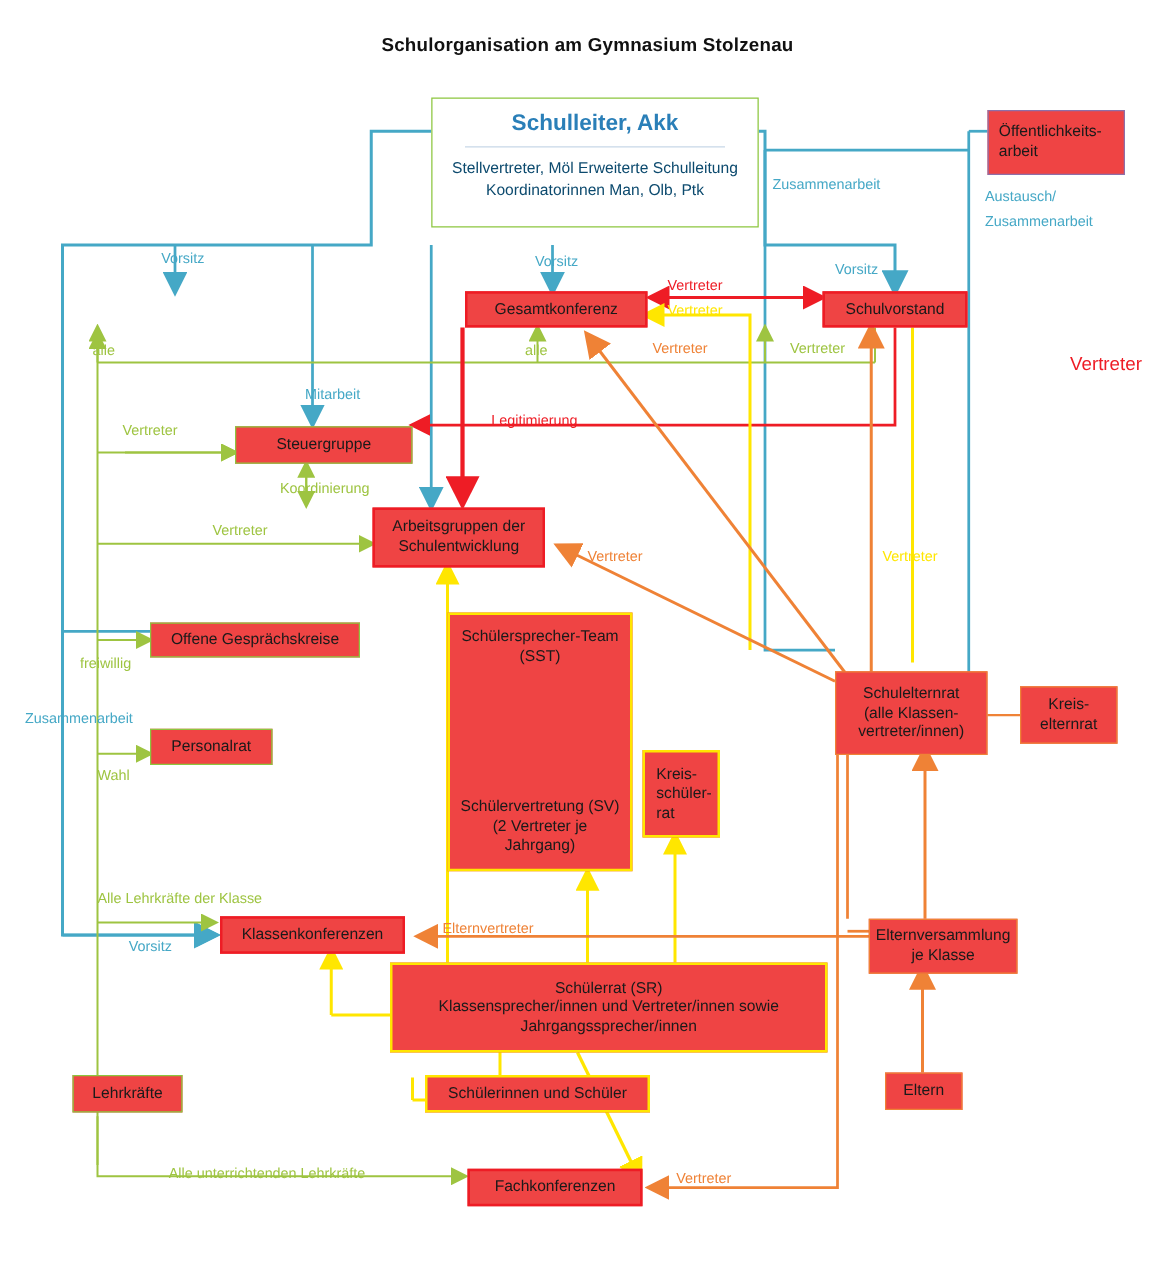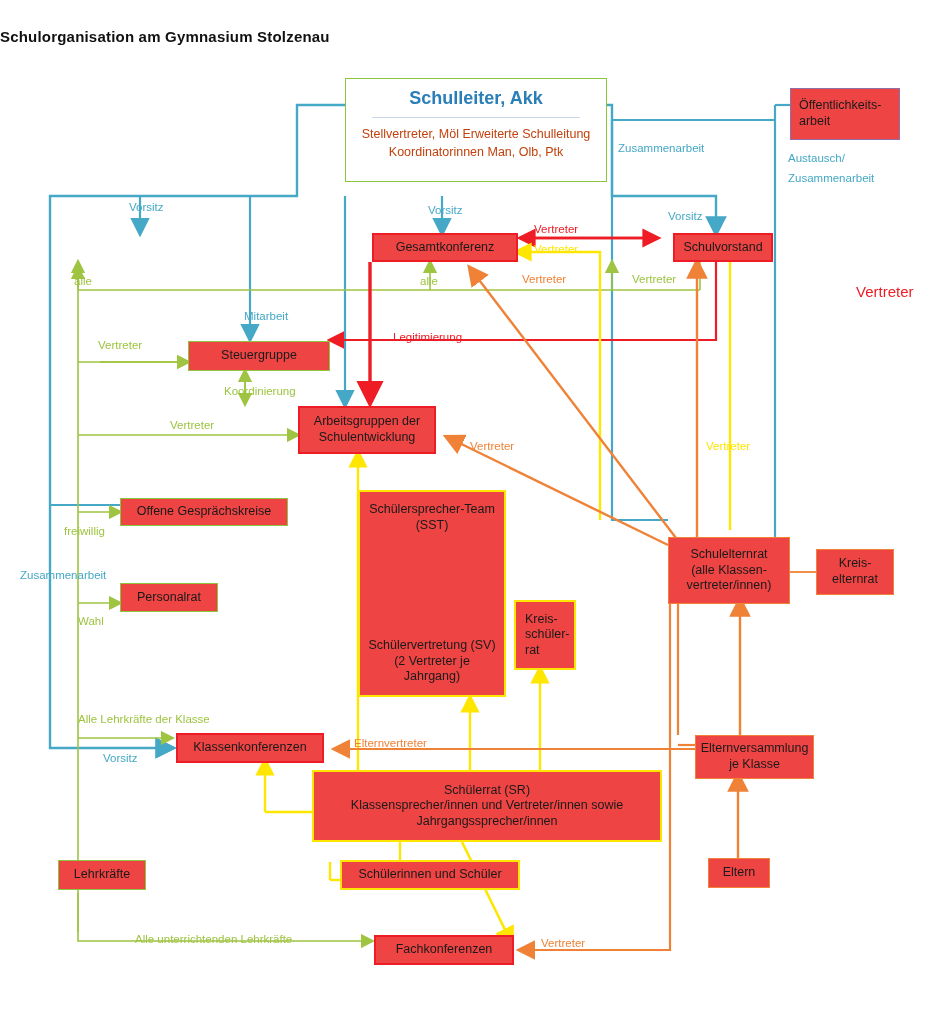--- a/index.html
+++ b/index.html
@@ -1,33 +1,33 @@
 <!DOCTYPE html>
 <html><head>
 <meta charset="utf-8">
 <style>
   html,body{margin:0;padding:0;background:#ffffff;}
   body{width:940px;height:1024px;font-family:"Liberation Sans",sans-serif;overflow:hidden;}
   #stage{position:relative;width:940px;height:1024px;}
   svg#wires{position:absolute;left:0;top:0;width:940px;height:1024px;}
-  .title{position:absolute;left:0;top:28px;width:940px;
+  .title{position:absolute;left:0;top:28px;width:940px;text-align:center;
          font-size:15px;font-weight:bold;color:#111;letter-spacing:.2px;}
   .node{position:absolute;box-sizing:border-box;background:#ef4444;
         display:flex;flex-direction:column;align-items:center;justify-content:center;
         text-align:center;color:#1a1a1a;font-size:12.5px;line-height:1.25;}
   .g{border:1.6px solid #8cc63e;}
   .r{border:2.2px solid #ee1c25;}
   .y{border:2.2px solid #ffe600;}
   .o{border:1.8px solid #ef8236;}
   .p{border:1.8px solid #8e6fa8;}
   .node .ln{display:block;}
   .head{position:absolute;box-sizing:border-box;background:#fff;border:1.6px solid #8cc63e;}
   .head .h1{color:#2a7fb8;font-weight:bold;font-size:18px;text-align:center;margin-top:9px;}
   .head .rule{height:1px;background:#c8d8e8;margin:8px 26px 7px 26px;}
-  .head .sub{text-align:center;font-size:12.5px;line-height:1.45;color:#c2410c;}
+  .head .sub{text-align:center;font-size:12.5px;line-height:1.45;color:#0c4a6e;}
   .lbl{position:absolute;font-size:11.5px;white-space:nowrap;}
   .lbl.teal{color:#45a8c6;}
   .lbl.green{color:#9ec441;}
   .lbl.red{color:#ee1c25;}
   .lbl.yel{color:#ffe600;}
   .lbl.org{color:#ef8236;}
   .bigred{position:absolute;color:#ee1c25;font-size:15px;}
 </style>
 </head>
 <body>
@@ -167,21 +167,21 @@
   <div class="node p" style="left:790px;top:88px;width:110px;height:52px;align-items:flex-start;padding-left:8px;text-align:left;">
     <span class="ln">Öffentlichkeits-</span>
     <span class="ln">arbeit</span>
   </div>
 
 
   <div class="node r" style="left:372px;top:233px;width:146px;height:29px;">
     <span>Gesamtkonferenz</span>
   </div>
 
-  <div class="node r" style="left:673px;top:233px;width:100px;height:29px;">
+  <div class="node r" style="left:658px;top:233px;width:116px;height:29px;">
     <span>Schulvorstand</span>
   </div>
 
   <div class="node g" style="left:188px;top:341px;width:142px;height:30px;">
     <span>Steuergruppe</span>
   </div>
 
   <div class="node r" style="left:298px;top:406px;width:138px;height:48px;">
     <span class="ln">Arbeitsgruppen der</span>
     <span class="ln">Schulentwicklung</span>

